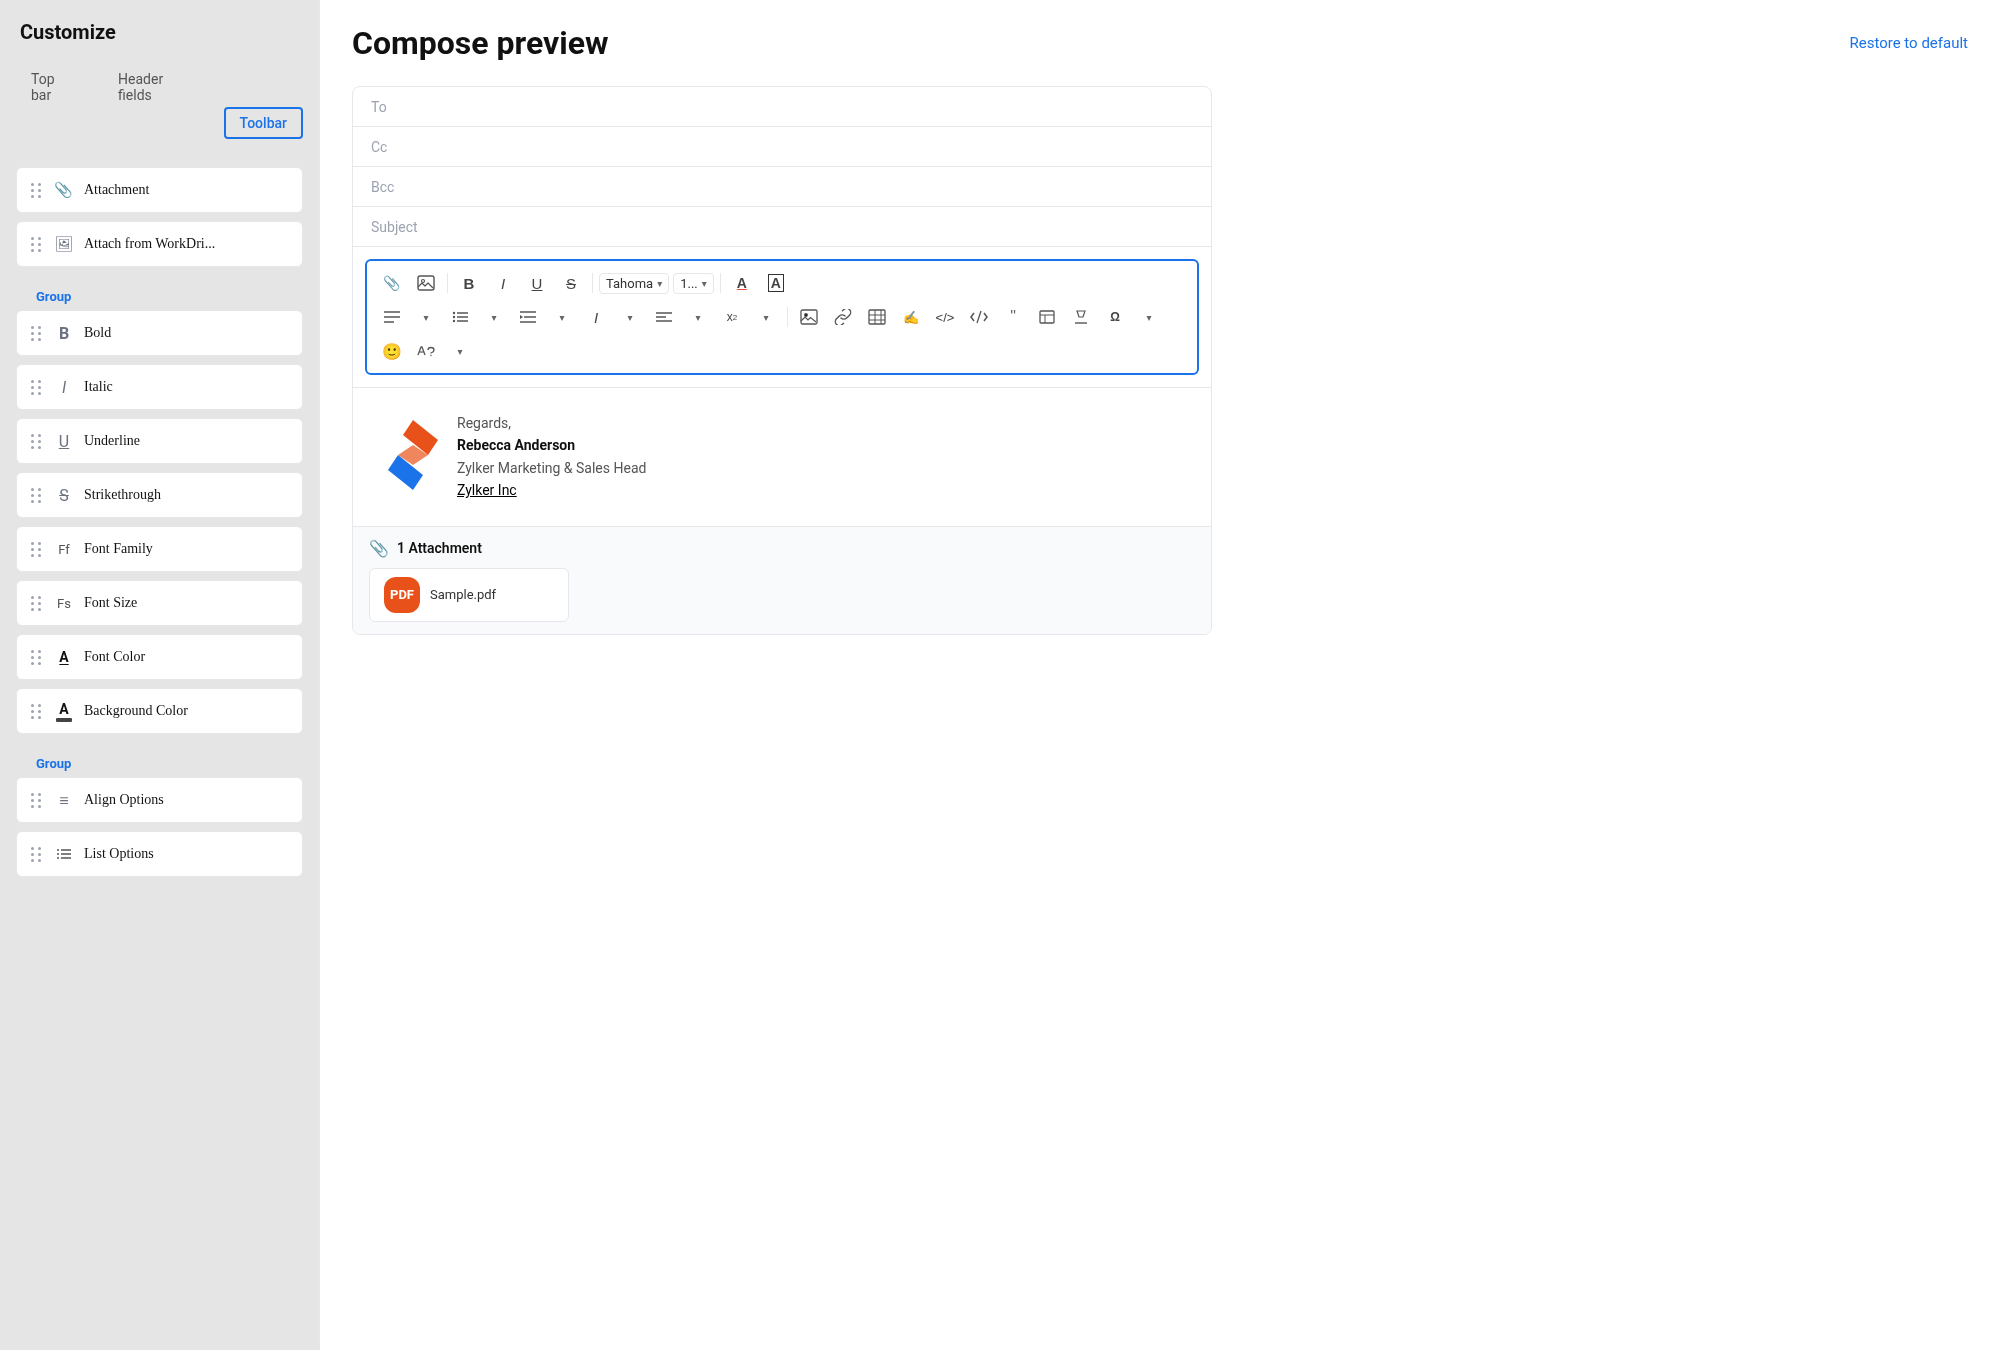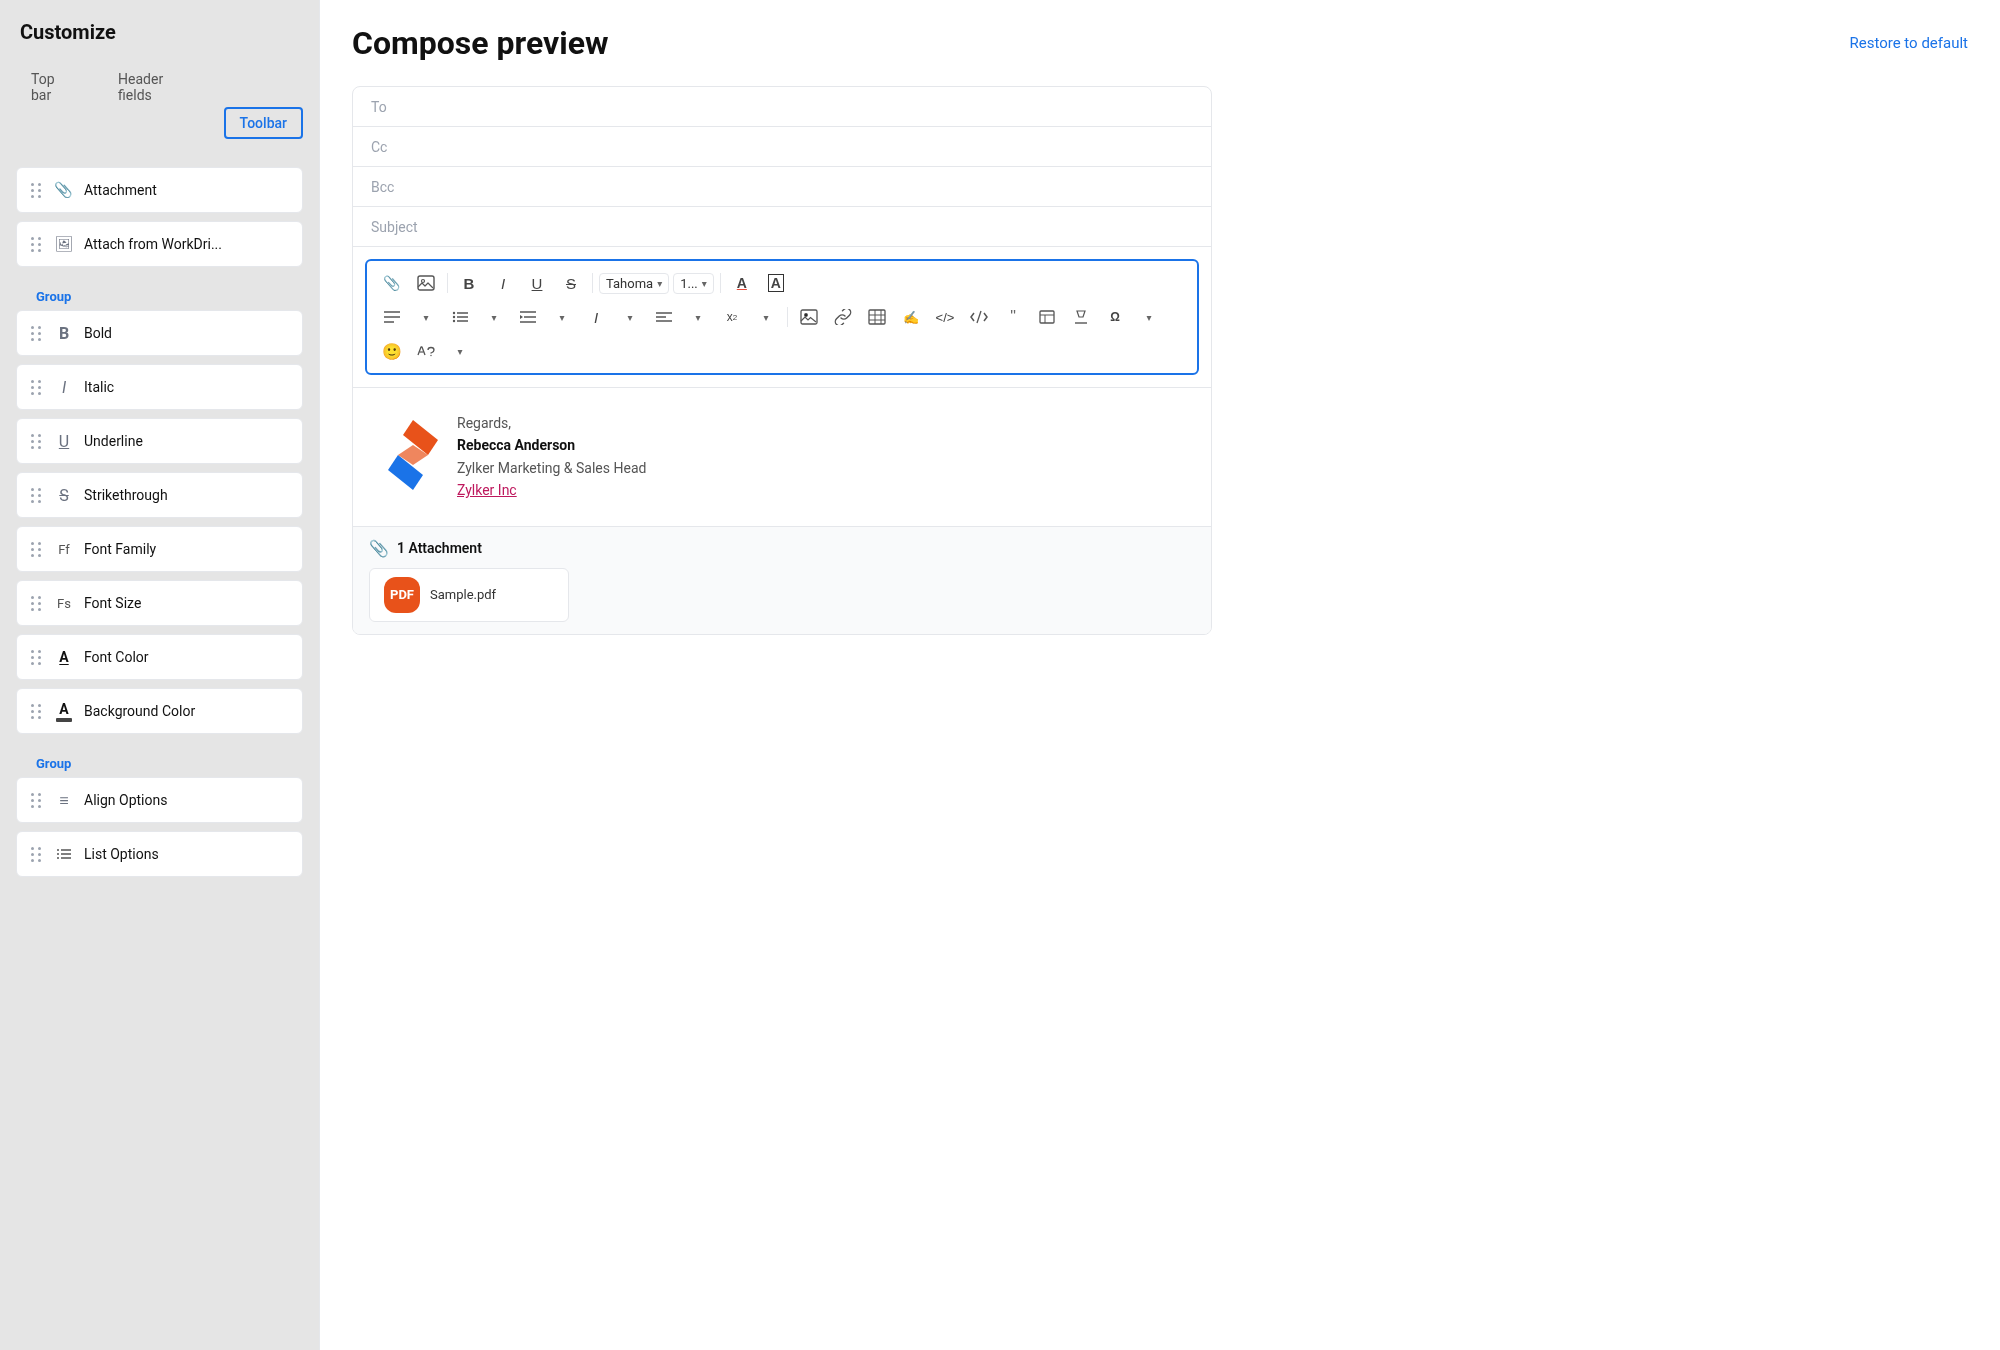--- a/index.html
+++ b/index.html
@@ -76,20 +76,21 @@
       align-items: center;
       justify-content: center;
       color: #6b7280;
       font-size: 15px;
       flex-shrink: 0;
     }
     .item-label {
       font-size: 14px;
       color: #111;
       flex: 1;
+      font-family: Liberation Serif, serif;
     }
     .group-label {
       color: #1a73e8;
       font-weight: 700;
       font-size: 13px;
       padding: 14px 20px 6px 20px;
     }
     .font-color-icon {
       font-size: 14px;
       font-weight: bold;
@@ -222,21 +223,21 @@
     .sig-text {
       font-size: 14px;
       color: #555;
       line-height: 1.6;
     }
     .sig-name {
       font-weight: 700;
       color: #111;
     }
     .sig-link {
-      color: #be185d;
+      color: #000000;
       text-decoration: underline;
     }
 
     
     .attachment-section {
       border-top: 1px solid #e5e7eb;
       background: #f9fafb;
       padding: 12px 16px;
     }
     .attachment-header {

